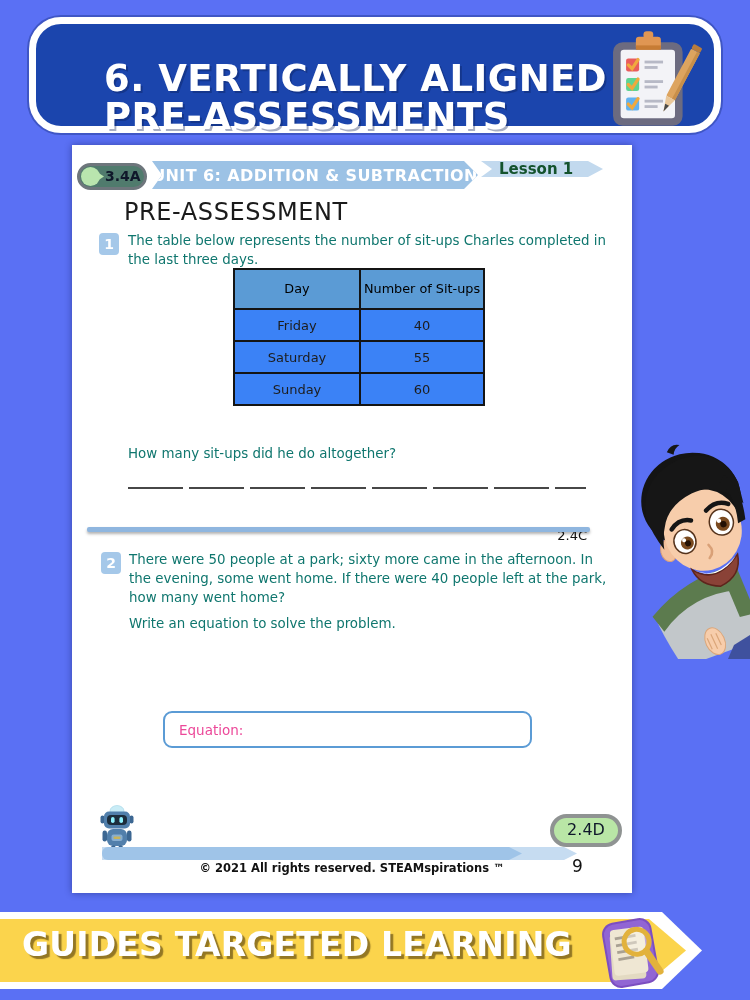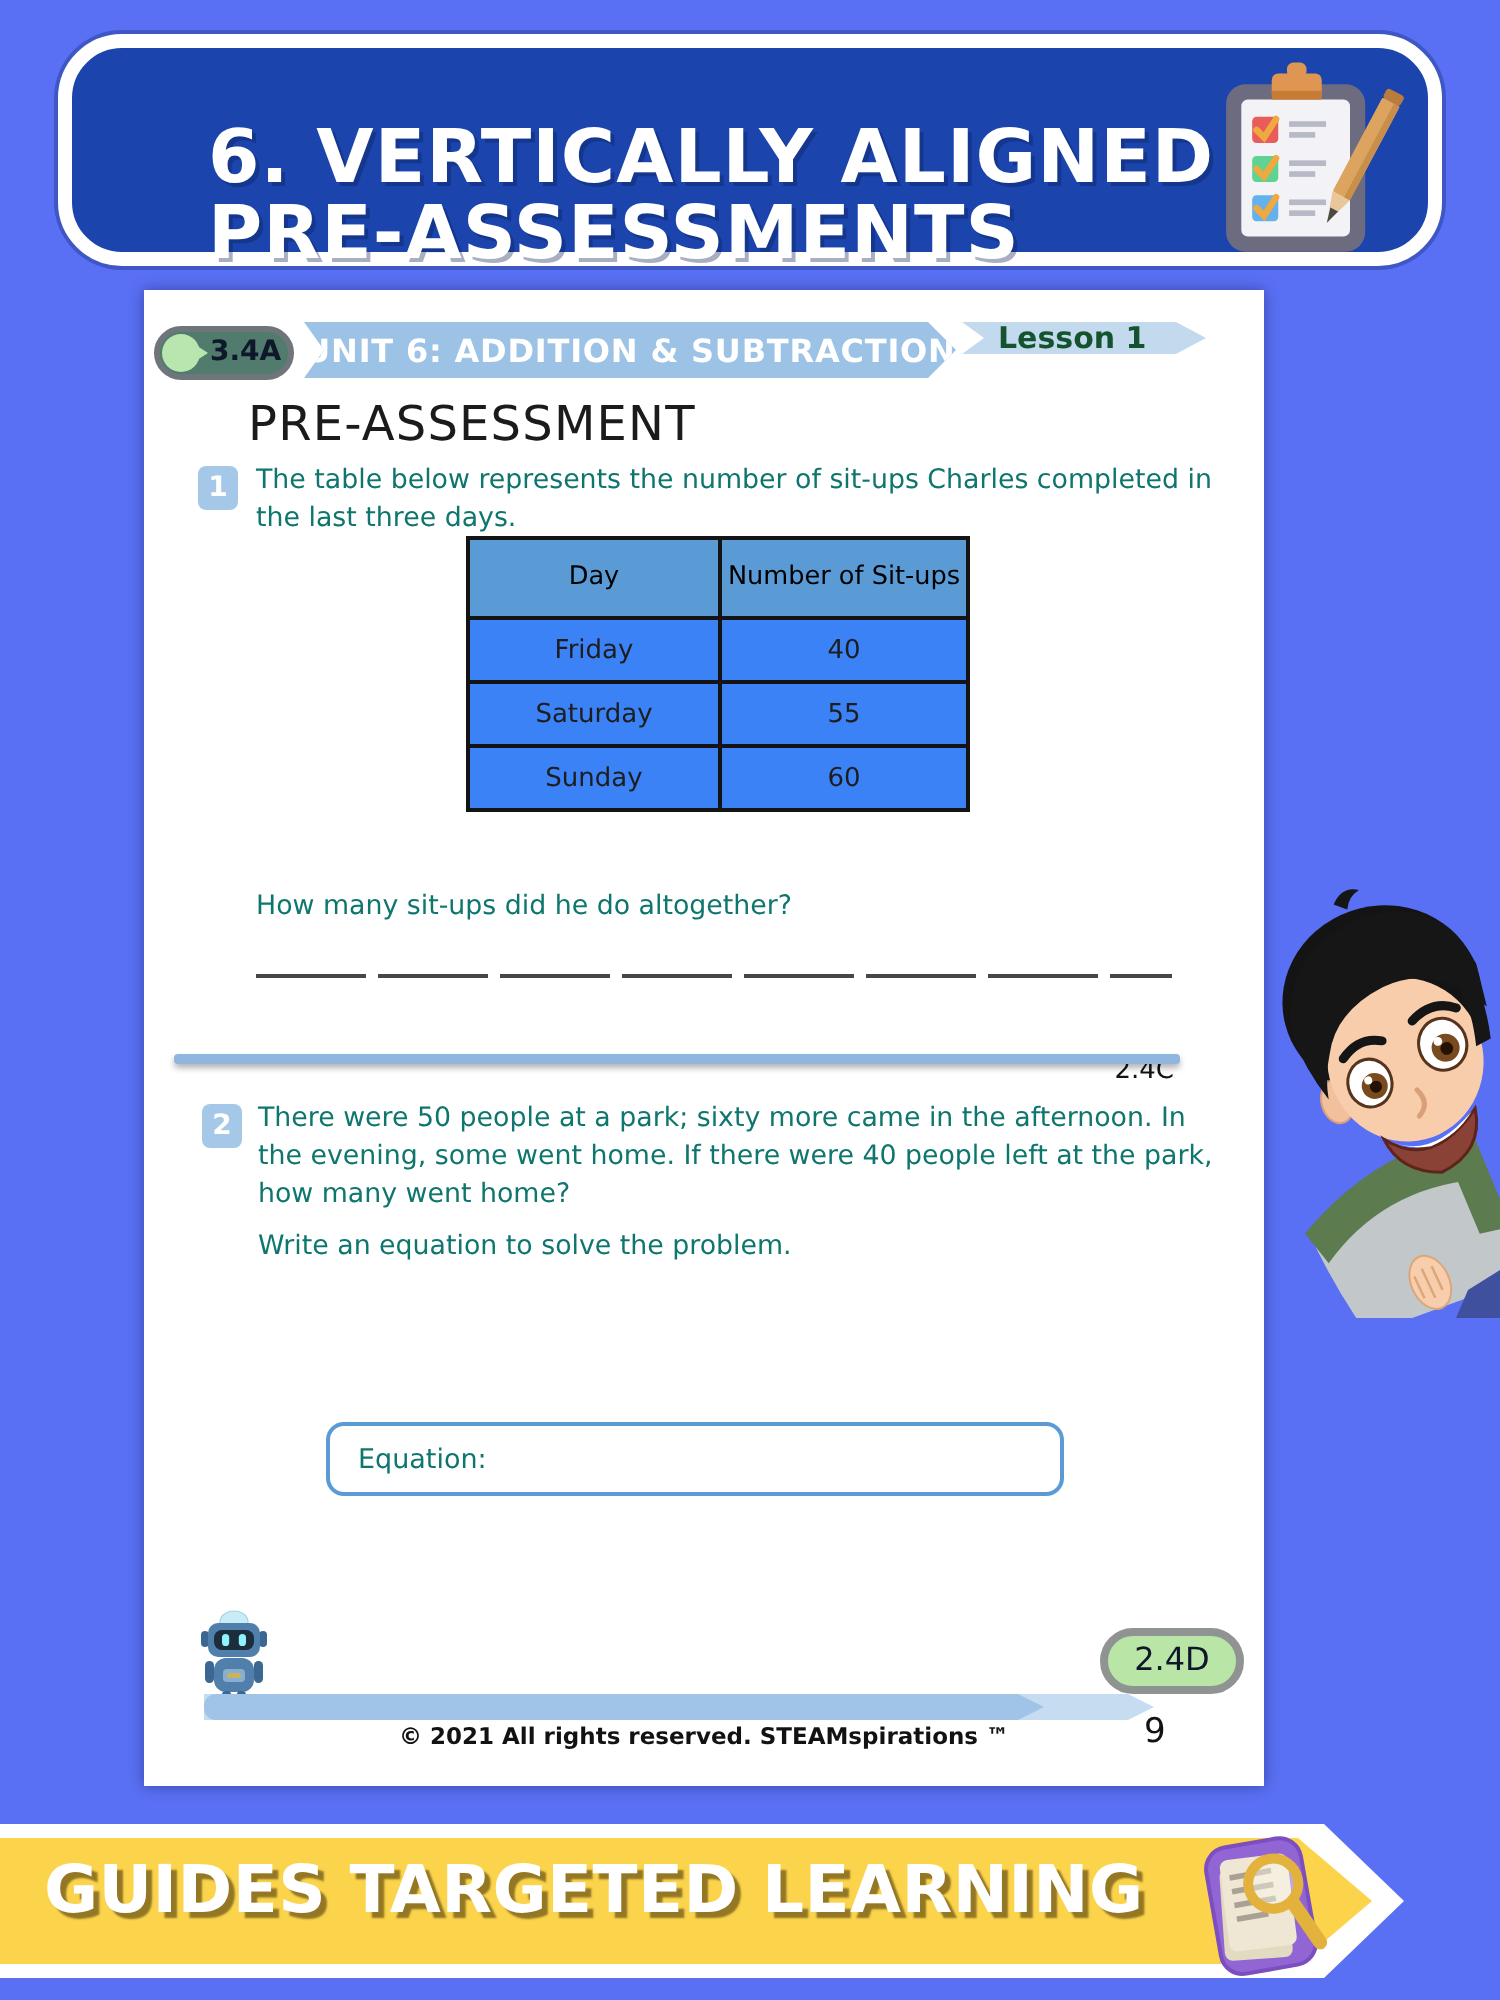--- a/index.html
+++ b/index.html
@@ -56,21 +56,21 @@
 
   .answer-line{position:absolute;left:56px;top:342px;width:458px;height:2px;
     background:repeating-linear-gradient(90deg,#474747 0 55px,rgba(0,0,0,0) 55px 61px);}
   .code-1{position:absolute;left:420px;top:351px;width:95px;text-align:right;font-size:13px;color:#121212;margin-top:32px;}
 
   .divider{position:absolute;left:15px;top:382px;width:503px;height:5px;background:#8fb6df;
     border-radius:2px;box-shadow:0 2px 3px rgba(0,0,0,.3);}
 
   .eq-box{position:absolute;left:91px;top:566px;width:369px;height:37px;border:2px solid #5b9bd5;
     border-radius:9px;box-sizing:border-box;background:#fff;display:flex;align-items:center;
-    padding-left:14px;font-size:13.5px;color:#0f766e;}
+    padding-left:14px;font-size:13.5px;color:#ec4899;}
 
   .robot-wrap{position:absolute;left:25px;top:659px;width:40px;height:54px;z-index:2;}
 
   .bar-tail{position:absolute;left:30px;top:702px;width:475px;height:13px;background:#c6dcf1;
     clip-path:polygon(0 0,calc(100% - 13px) 0,100% 50%,calc(100% - 13px) 100%,0 100%);z-index:3;}
   .bar-main{position:absolute;left:30px;top:702px;width:420px;height:13px;background:#9fc4e8;
     clip-path:polygon(0 0,calc(100% - 13px) 0,100% 50%,calc(100% - 13px) 100%,0 100%);z-index:4;
     border-radius:6px 0 0 6px;}
 
   .code2-pill{position:absolute;left:478px;top:669px;width:72px;height:33px;background:#b9e6a6;

